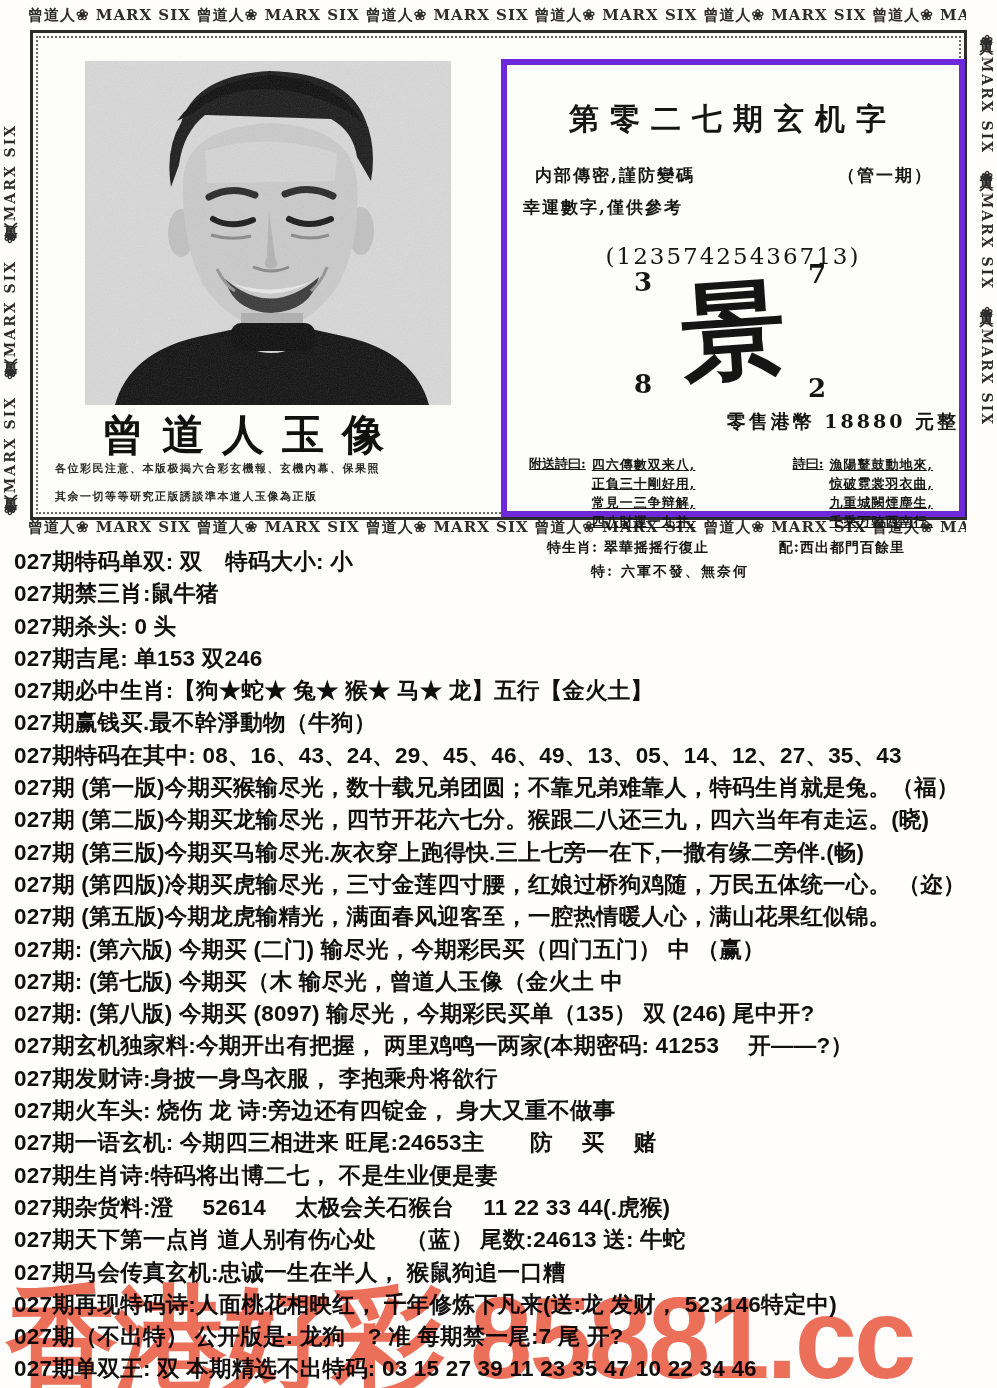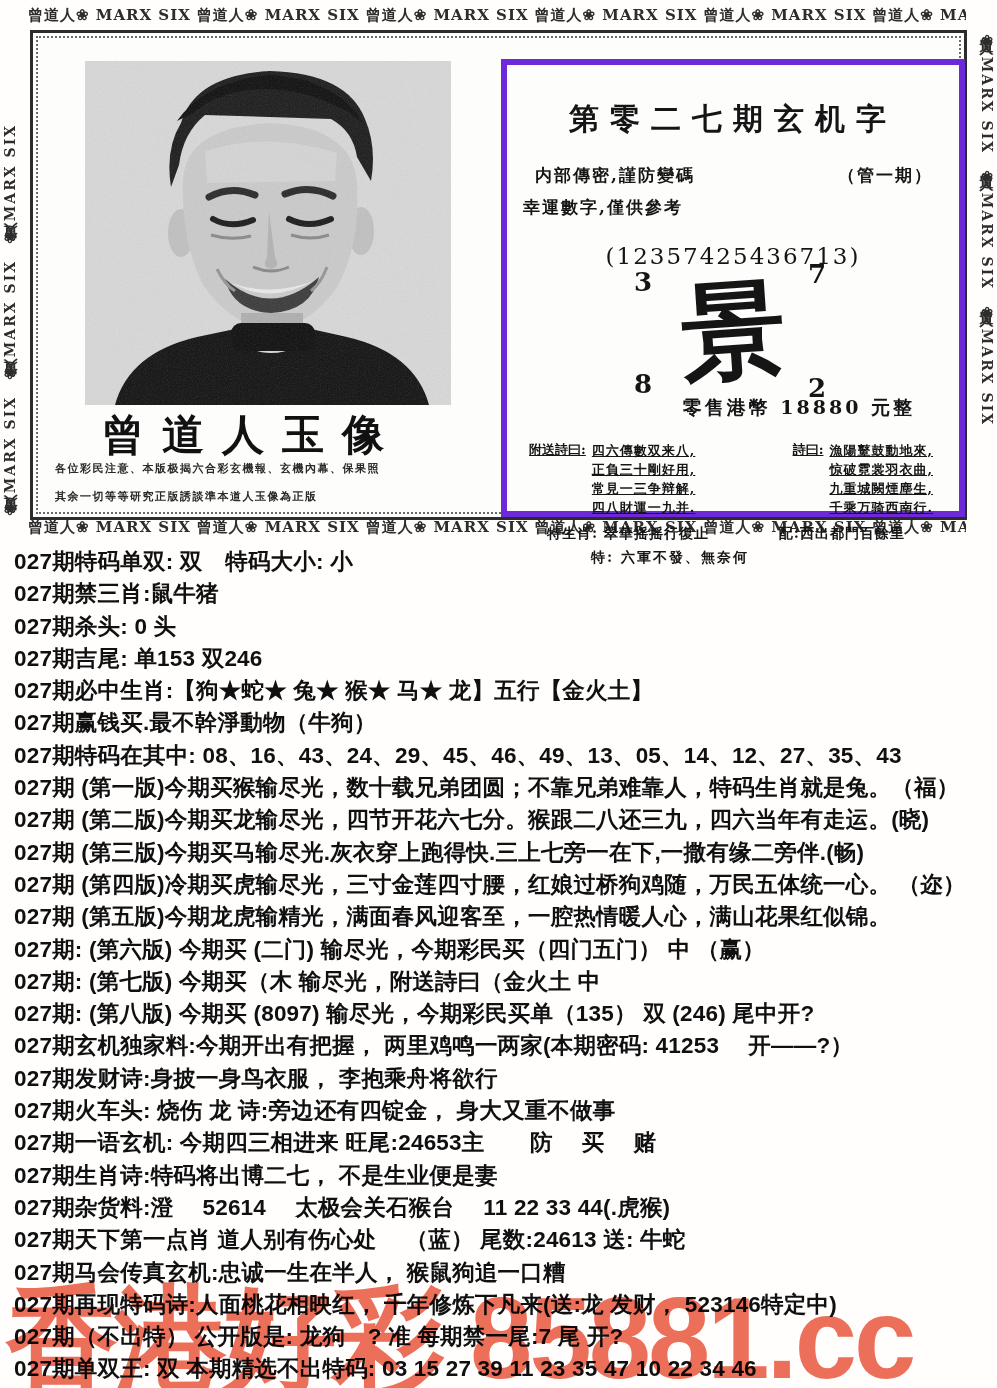--- a/index.html
+++ b/index.html
@@ -48,21 +48,21 @@
   .panel-row2{padding-left:16px;margin-top:9px;font-size:17px;font-weight:700;letter-spacing:2px;}
   .lucky{ text-align:center;margin-top:24px;font-size:23px;font-weight:400;letter-spacing:2px;}
   .glyph-block{position:relative;width:250px;height:124px;margin:2px auto 0;}
   .glyph{position:absolute;left:50%;top:50%;transform:translate(-50%,-52%) rotate(-4deg);
          font-size:104px;font-weight:700;font-family:"DejaVu Serif",serif;line-height:1;}
   .corner-num{position:absolute;font-size:26px;font-weight:700;}
   .corner-num.tl{left:26px;top:-4px;}
   .corner-num.tr{right:32px;top:-12px;}
   .corner-num.bl{left:26px;bottom:-4px;}
   .corner-num.br{right:32px;bottom:-8px;}
-  .price{margin-top:0;padding-right:44px;text-align:right;font-size:19px;font-weight:700;
+  .price{margin-top:14px;text-align:right;font-size:19px;font-weight:700;
          letter-spacing:3px;}
   .poems{display:flex;justify-content:space-between;padding:0 26px 0 22px;margin-top:20px;
          font-size:13px;font-weight:700;text-decoration:underline;}
   .poem-col{display:flex;}
   .poem-label{margin-right:6px;white-space:nowrap;}
   .poem-lines .poem-line{line-height:19px;letter-spacing:1px;white-space:nowrap;}
   .panel-extra{display:flex;justify-content:space-between;padding:0 54px 0 40px;margin-top:8px;
          font-size:14px;font-weight:700;letter-spacing:1px;}
   .panel-te{padding-left:84px;margin-top:6px;font-size:14px;font-weight:700;letter-spacing:2px;}
 
@@ -199,21 +199,21 @@
       <div class="tip-line">027期吉尾: 单153  双246</div>
       <div class="tip-line">027期必中生肖:【狗★蛇★ 兔★ 猴★ 马★ 龙】五行【金火土】</div>
       <div class="tip-line">027期赢钱买.最不幹淨動物（牛狗）</div>
       <div class="tip-line">027期特码在其中: 08、16、43、24、29、45、46、49、13、05、14、12、27、35、43</div>
       <div class="tip-line">027期 (第一版)今期买猴输尽光，数十载兄弟团圆；不靠兄弟难靠人，特码生肖就是兔。（福）</div>
       <div class="tip-line">027期 (第二版)今期买龙输尽光，四节开花六七分。猴跟二八还三九，四六当年有走运。(晓)</div>
       <div class="tip-line">027期 (第三版)今期买马输尽光.灰衣穿上跑得快.三上七旁一在下,一撒有缘二旁伴.(畅)</div>
       <div class="tip-line">027期 (第四版)冷期买虎输尽光，三寸金莲四寸腰，红娘过桥狗鸡随，万民五体统一心。 （迩）</div>
       <div class="tip-line">027期 (第五版)今期龙虎输精光，满面春风迎客至，一腔热情暖人心，满山花果红似锦。</div>
       <div class="tip-line">027期: (第六版) 今期买 (二门) 输尽光，今期彩民买（四门五门） 中 （赢）</div>
-      <div class="tip-line">027期: (第七版) 今期买（木  输尽光，附送詩曰（金火土  中</div>
+      <div class="tip-line">027期: (第七版) 今期买（木  输尽光，曾道人玉像（金火土  中</div>
       <div class="tip-line">027期: (第八版) 今期买 (8097) 输尽光，今期彩民买单（135） 双 (246)  尾中开?</div>
       <div class="tip-line">027期玄机独家料:今期开出有把握， 两里鸡鸣一两家(本期密码: 41253　 开——?）</div>
       <div class="tip-line">027期发财诗:身披一身鸟衣服， 李抱乘舟将欲行</div>
       <div class="tip-line">027期火车头: 烧伤 龙  诗:旁边还有四锭金， 身大又重不做事</div>
       <div class="tip-line">027期一语玄机: 今期四三相进来  旺尾:24653主　　防　 买　 赌</div>
       <div class="tip-line">027期生肖诗:特码将出博二七， 不是生业便是妻</div>
       <div class="tip-line">027期杂货料:澄　 52614 　太极会关石猴台　 11 22  33  44(.虎猴)</div>
       <div class="tip-line">027期天下第一点肖  道人别有伤心处　 （蓝）  尾数:24613 送: 牛蛇</div>
       <div class="tip-line">027期马会传真玄机:忠诚一生在半人， 猴鼠狗追一口糟</div>
       <div class="tip-line">027期再现特码诗:人面桃花相映红， 千年修炼下凡来(送:龙 发财， 523146特定中)</div>

